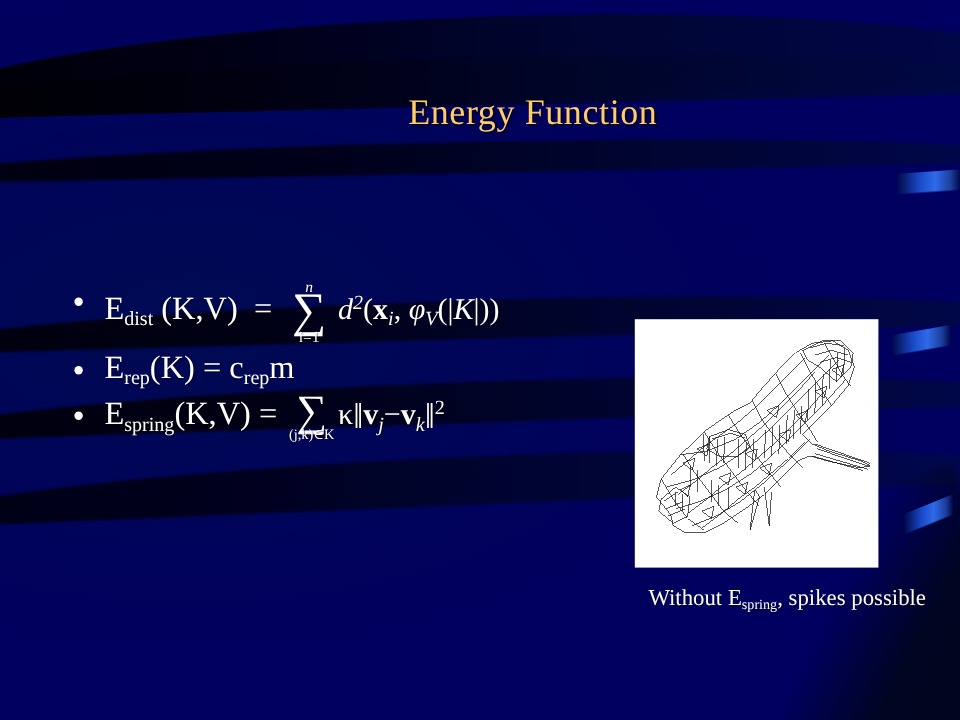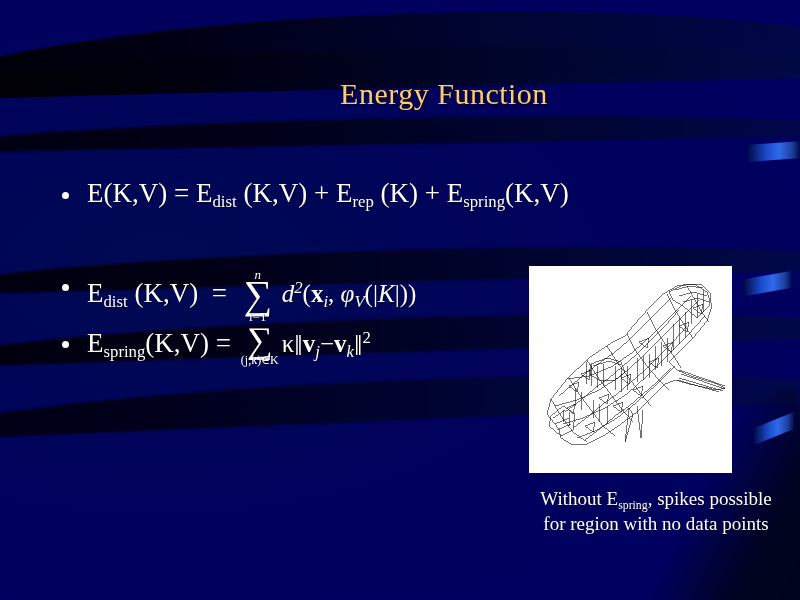--- a/index.html
+++ b/index.html
@@ -224,47 +224,43 @@
   <div class="sweep sweep-f"></div>
   <div class="corner-dark"></div>
   <div class="streak streak-1"></div>
   <div class="streak streak-2"></div>
   <div class="streak streak-3"></div>
 
   <div class="title">Energy Function</div>
 
   <div class="body">
 
-    <div class="bullet-row">
-      <div class="dot"></div>
-      <div class="btext">
-        <span>E(K,V)</span>
-        <span>=</span>
-        <span>E</span><sub>dist</sub><span> (K,V)</span>
-        <span>+</span>
-        <span>E</span><sub>rep</sub><span> (K)</span>
-        <span>+</span>
-        <span>E</span><sub>spring</sub><span>(K,V)</span>
-      </div>
-    </div>
 
     <div class="bullet-row row-dist">
       <div class="dot"></div>
       <div class="btext">
         <span>E</span><sub>dist</sub><span> (K,V)</span>
         &nbsp;<span>=</span>&nbsp;
         <span class="sum">
           <span class="lim-top">n</span>
           <span class="sigma">∑</span>
           <span class="lim-bot">i=1</span>
         </span>
         <span class="math mi">d</span><sup class="mi">2</sup><span class="math">(</span><span class="math mb">x</span><sub class="mi">i</sub><span class="math">, </span><span class="math mi">φ</span><sub class="mi">V</sub><span class="math">(|</span><span class="math mi">K</span><span class="math">|))</span>
       </div>
     </div>
 
+    <div class="bullet-row row-rep">
+      <div class="dot"></div>
+      <div class="btext">
+        <span>E</span><sub>rep</sub><span>(K)</span>
+        <span>=</span>
+        <span>c</span><sub>rep</sub><span>m</span>
+      </div>
+    </div>
 
     <div class="bullet-row row-spr">
       <div class="dot"></div>
       <div class="btext">
         <span>E</span><sub>spring</sub><span>(K,V)</span>
         <span>=</span>
         <span class="sum sum-small">
           <span class="sigma">∑</span>
           <span class="lim-bot">(j,k)∈K</span>
         </span><span class="math">κ</span><span class="norm">‖</span><span class="math mb">v</span><sub class="mi">j</sub><span class="math">−</span><span class="math mb">v</span><sub class="mi">k</sub><span class="norm">‖</span><sup>2</sup>
@@ -333,16 +329,15 @@
         <path d="M146 24 L160 20 L174 22 M150 30 L164 26 L178 30 M154 36 L168 32 L180 36"></path>
 
         <path d="M22 150 L34 140 L46 148 L44 164 L32 170 L20 160 Z"></path>
         <path d="M24 152 L36 144 M26 158 L40 152 M28 164 L42 158"></path>
       </g>
     </svg>
   </div>
 
   <div class="caption">
     <span>Without E</span><sub>spring</sub><span>, spikes possible</span><br>
-    <span>for region with no data points</span>
   </div>
 
 </div>
 
 </body></html>

